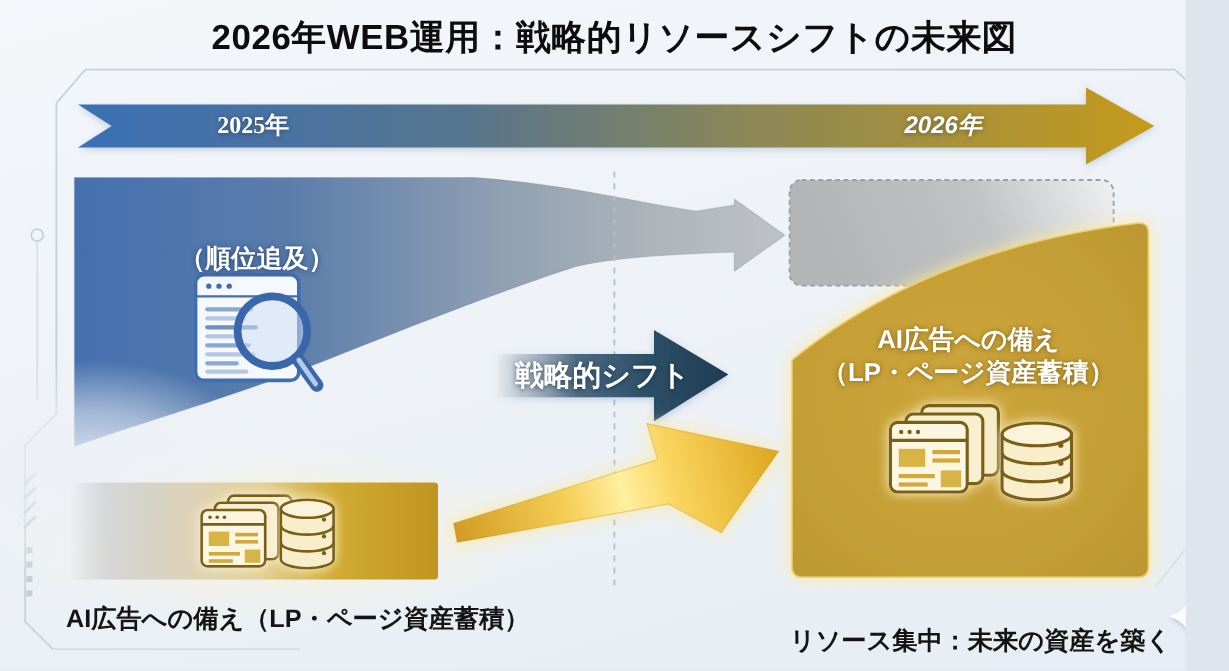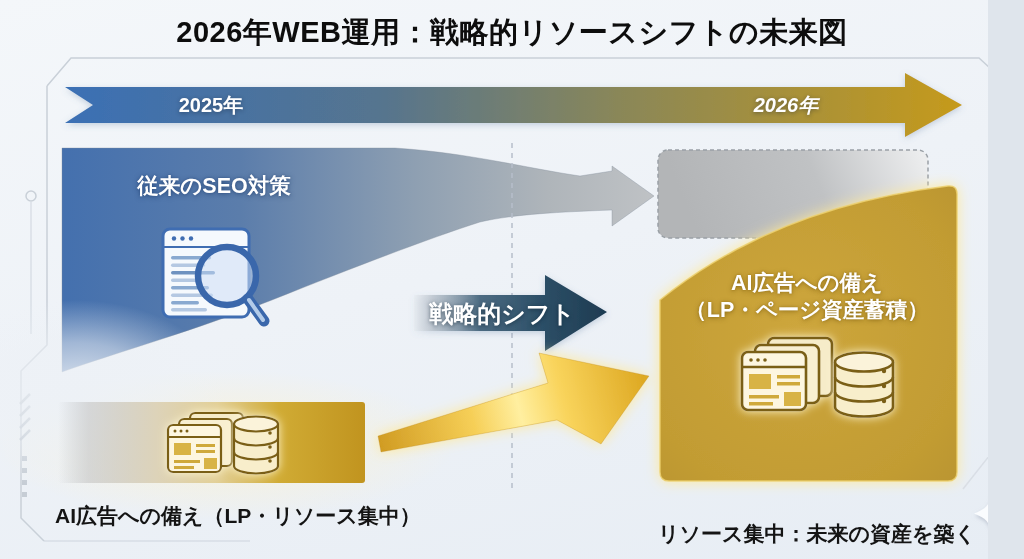--- a/index.html
+++ b/index.html
@@ -227,22 +227,22 @@
       <circle cx="227" cy="276" r="29" fill="#cedff6" fill-opacity="0.55" stroke="#3a67ab" stroke-width="6.5"></circle>
       <path d="M 248 299 L 264 321" stroke="#3a67ab" stroke-width="11" stroke-linecap="round"></path>
       <path d="M 249 300 L 263 320" stroke="#b3cbe8" stroke-width="4" stroke-linecap="round"></path>
     </g>
 
     <path filter="url(#fGray)" d="M 993 492 C 996.5 505 1000 509 1012 513.5 C 1000 518 996.5 522 993 535 C 989.5 522 986 518 974 513.5 C 986 509 989.5 505 993 492 Z" fill="#fafcfe"></path>
     <path d="M 989 545 L 1011 545 L 1011 526 Z" fill="#b7bec7"></path>
   </svg>
 
   <div class="lbl title" style="left:512px;top:33px;">2026年WEB運用：戦略的リソースシフトの未来図</div>
-  <div class="lbl year" style="left:211px;top:105px;">2025年</div>
+  <div class="lbl year" style="left:211px;top:105px;font-family:Liberation Serif, serif;">2025年</div>
   <div class="lbl year" style="left:786px;top:105px;font-style:italic;">2026年</div>
-  <div class="lbl white-blue" style="left:214px;top:187px;">従来のSEO対策</div>
+  <div class="lbl white-blue" style="left:214px;top:216px;">（順位追及）</div>
   <div class="lbl white-navy" style="left:487px;top:314px;">戦略的シフト</div>
   <div class="lbl white-gold" style="left:807px;top:311px;">（LP・ページ資産蓄積）</div>
   <div class="lbl white-gold" style="left:807px;top:284px;">AI広告への備え</div>
-  <div class="lbl-left cap" style="left:55px;top:516px;">AI広告への備え（LP・リソース集中）</div>
+  <div class="lbl-left cap" style="left:55px;top:516px;">AI広告への備え（LP・ページ資産蓄積）</div>
   <div class="lbl cap" style="left:817px;top:534px;">リソース集中：未来の資産を築く</div>
 
 </div>
 
 </body></html>

